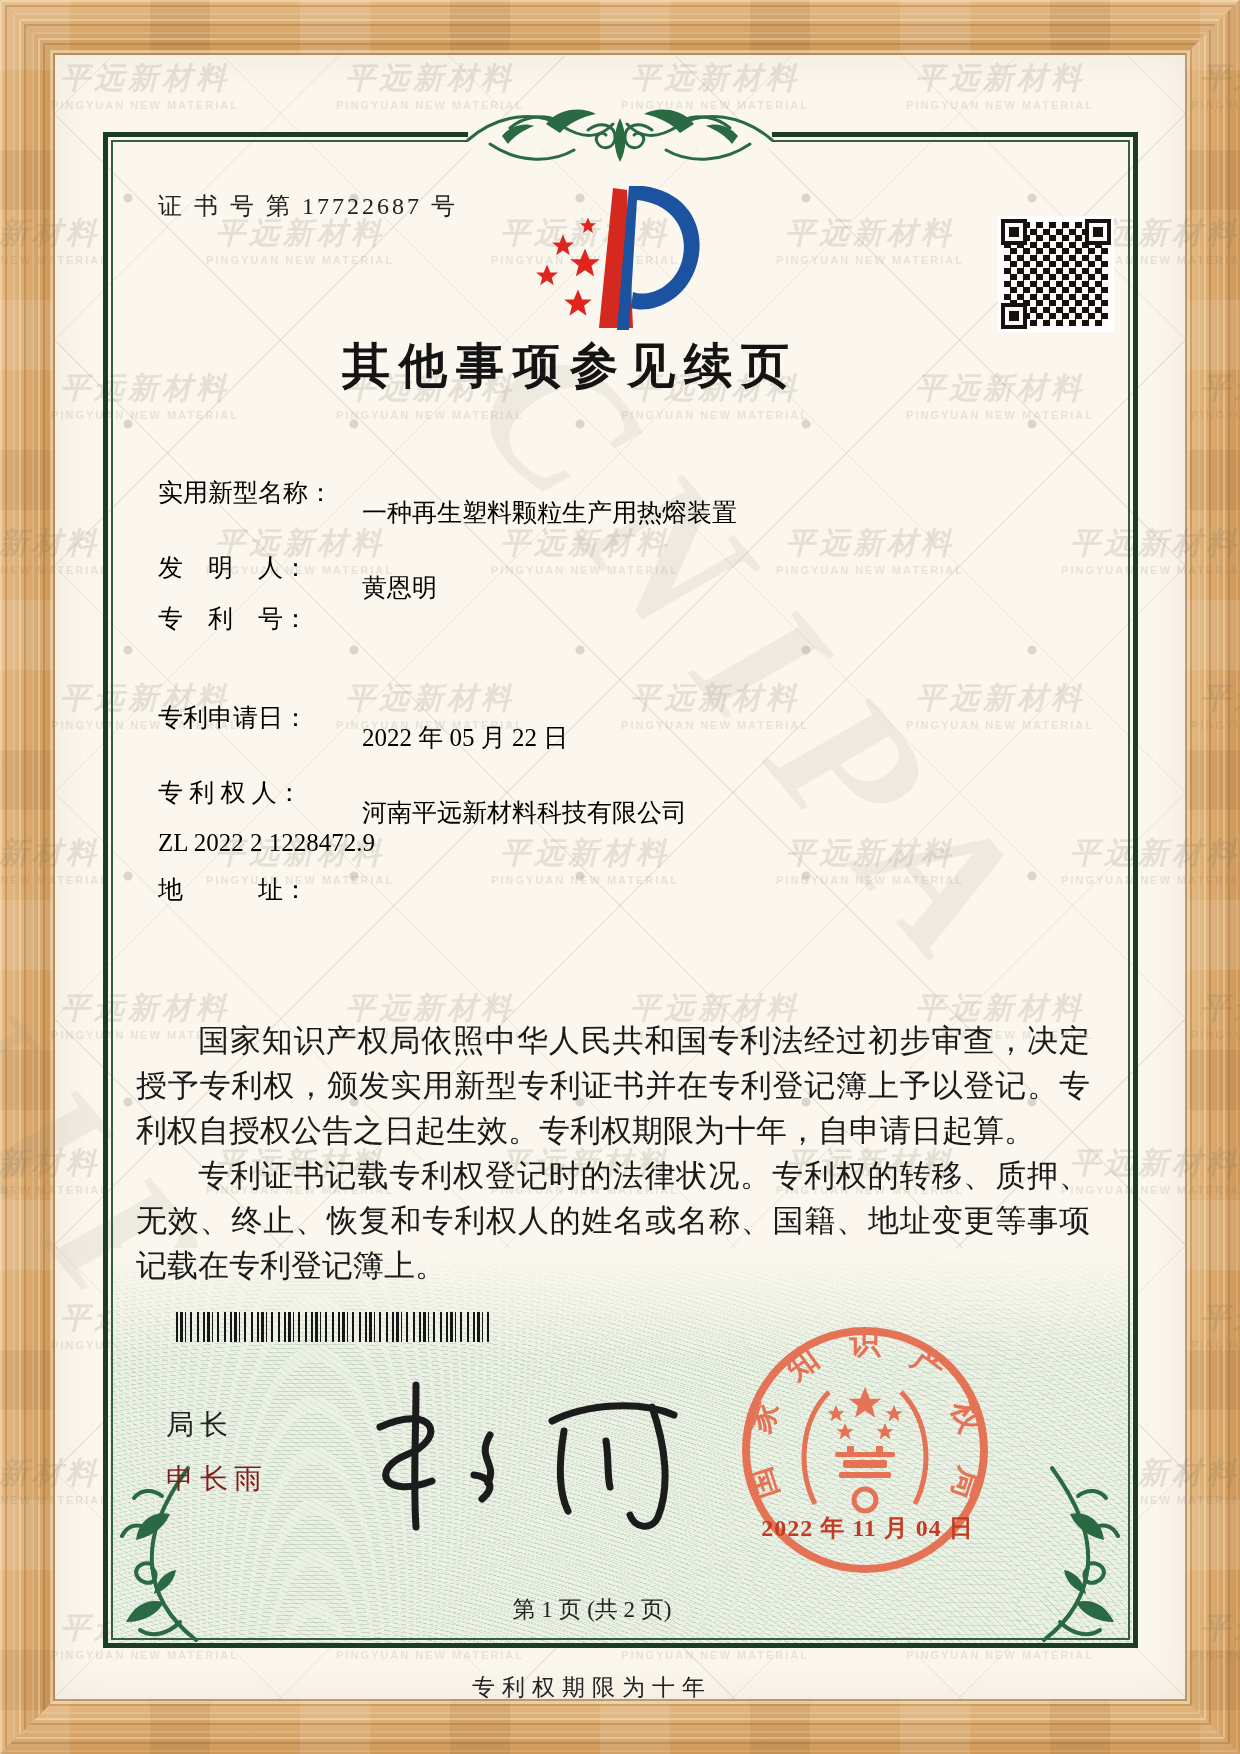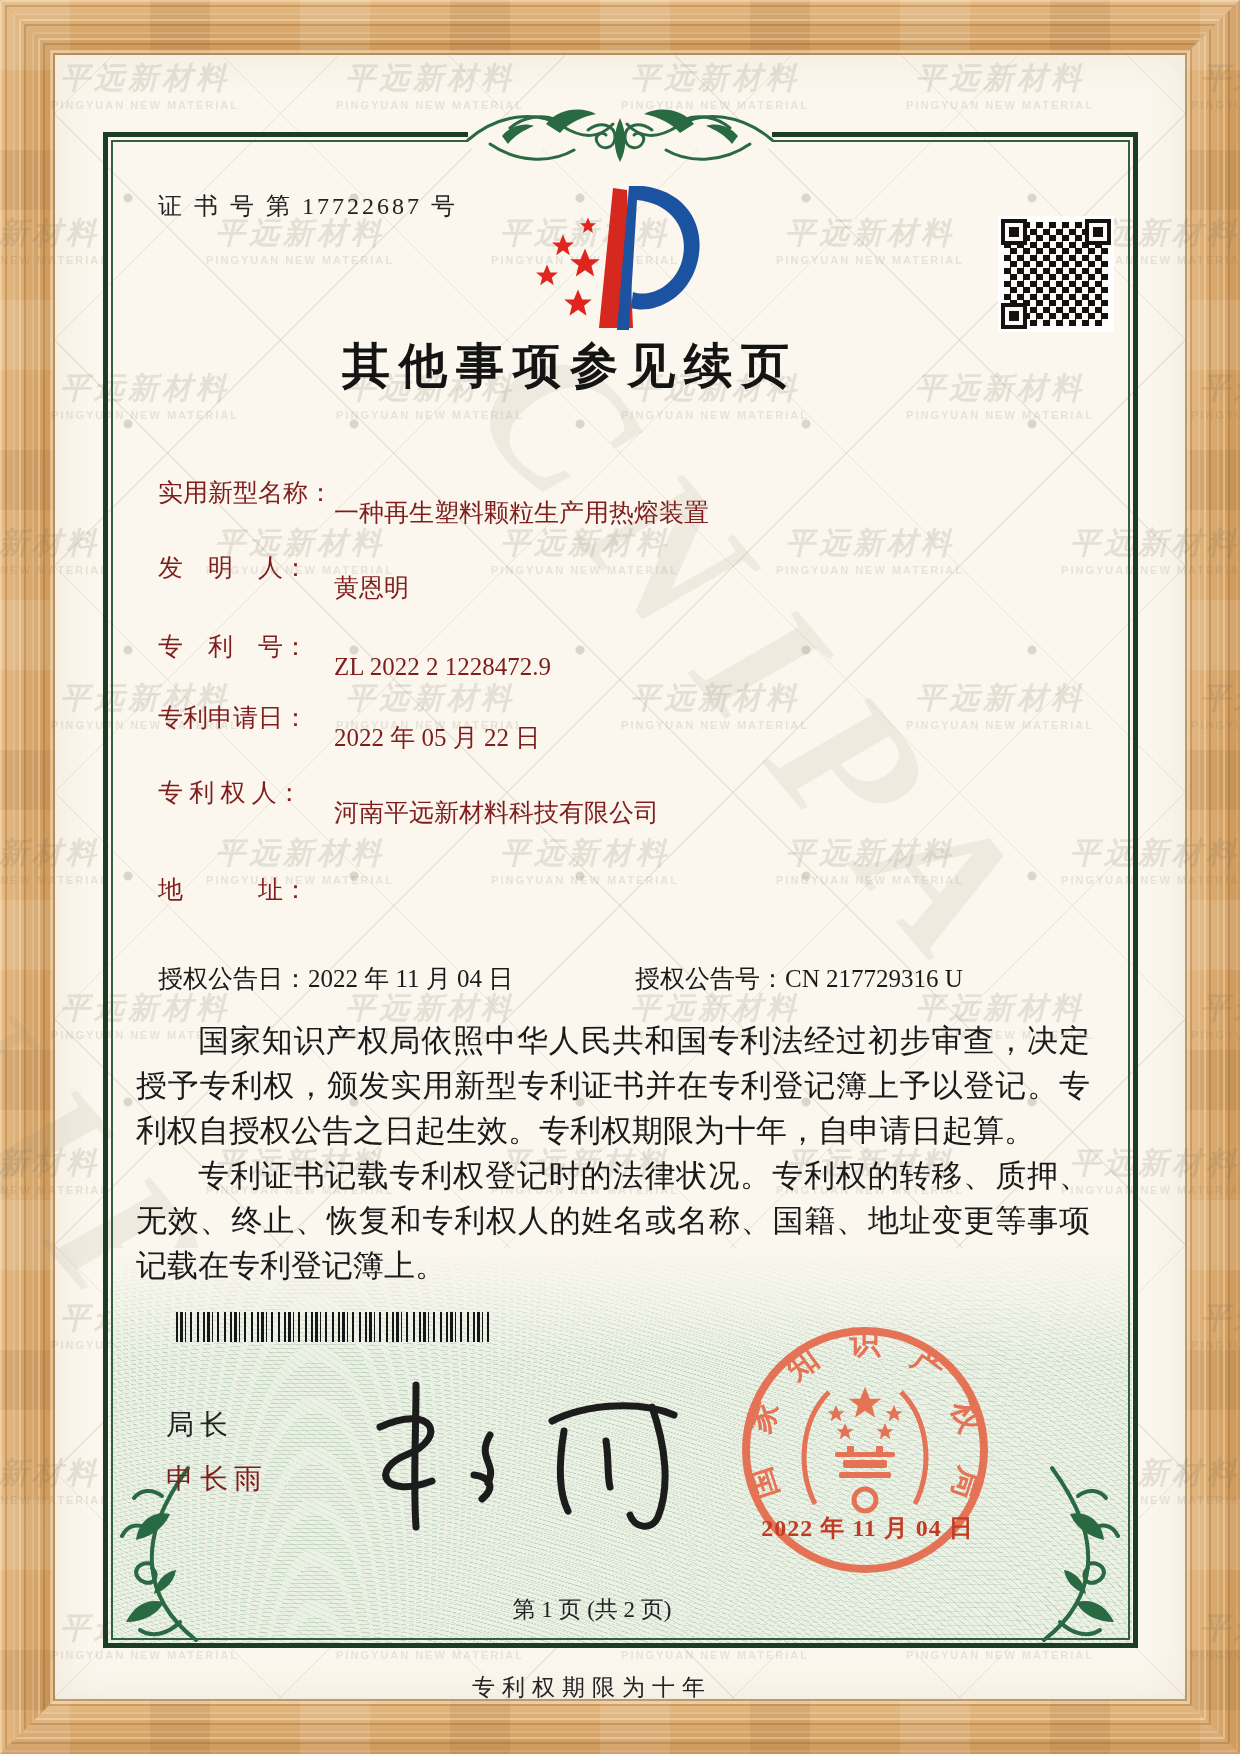--- a/index.html
+++ b/index.html
@@ -75,24 +75,24 @@
   #qr .qr-inner{position:absolute;inset:6px;
       background:repeating-conic-gradient(#141211 0 25%,#fdfbf8 0 50%);
       background-size:13px 13px;}
   #qr .finder{position:absolute;width:26px;height:26px;border:4px solid #141211;background:#fdfbf8;}
   #qr .finder::after{content:"";position:absolute;inset:4px;background:#141211;}
   #qr .f1{left:3px;top:3px;} #qr .f2{right:3px;top:3px;} #qr .f3{left:3px;bottom:3px;}
   #title{position:absolute;left:70px;top:334px;width:1000px;text-align:center;
          font-size:48px;font-weight:bold;letter-spacing:9px;color:#141414;}
 
   
-  .field{position:absolute;left:158px;display:flex;font-size:25px;color:#7f1d1d;}
+  .field{position:absolute;left:158px;display:flex;font-size:25px;color:#000000;gap:28px;}
   .field .lbl{width:176px;flex:0 0 176px;white-space:pre;}
   .field .val{width:660px;line-height:38px;margin-top:18px;}
-  #f0{top:476px;} #f1{top:551px;} #f2{top:630px;} #f3{top:701px;} #f4{top:776px;}
+  #f0{top:476px;} #f1{top:551px;} #f2{top:602px;flex-direction:column;} #f3{top:701px;} #f4{top:776px;}
   #f5{top:873px;} #f5 .val{width:648px;}
   #grant{position:absolute;left:158px;top:962px;width:950px;font-size:25px;color:#1a1a1a;}
   #grant .g2{position:absolute;left:477px;top:0;}
 
   
   #paras{position:absolute;left:136px;top:1018px;width:954px;font-size:31px;color:#1a1a1a;
          line-height:45px;text-align:justify;}
   #paras p{margin:0;text-indent:2em;}
 
   
@@ -449,24 +449,20 @@
     <span class="val" data-name="field-value">2022 年 05 月 22 日</span>
   </div>
   <div id="f4" class="field" data-name="field-row-patentee">
     <span class="lbl" data-name="field-label">专 利 权 人：</span>
     <span class="val" data-name="field-value">河南平远新材料科技有限公司</span>
   </div>
   <div id="f5" class="field" data-name="field-row-address">
     <span class="lbl" data-name="field-label">地　　　址：</span>
   </div>
 
-  <div id="grant" data-name="grant-row">
-    <span data-name="grant-date-label">授权公告日：</span><span data-name="grant-date-value">2022 年 11 月 04 日</span>
-    <span class="g2"><span data-name="grant-number-label">授权公告号：</span><span data-name="grant-number-value">CN 217729316 U</span></span>
-  </div>
 
   <div id="paras" data-name="legal-text">
     <p data-name="legal-paragraph-1">国家知识产权局依照中华人民共和国专利法经过初步审查，决定授予专利权，颁发实用新型专利证书并在专利登记簿上予以登记。专利权自授权公告之日起生效。专利权期限为十年，自申请日起算。</p>
     <p data-name="legal-paragraph-2">专利证书记载专利权登记时的法律状况。专利权的转移、质押、无效、终止、恢复和专利权人的姓名或名称、国籍、地址变更等事项记载在专利登记簿上。</p>
   </div>
 
   <div id="barcode" data-name="barcode"></div>
   <div id="director-title" data-name="commissioner-title">局长</div>
   <div id="director-name" data-name="commissioner-name">申长雨</div>
 

